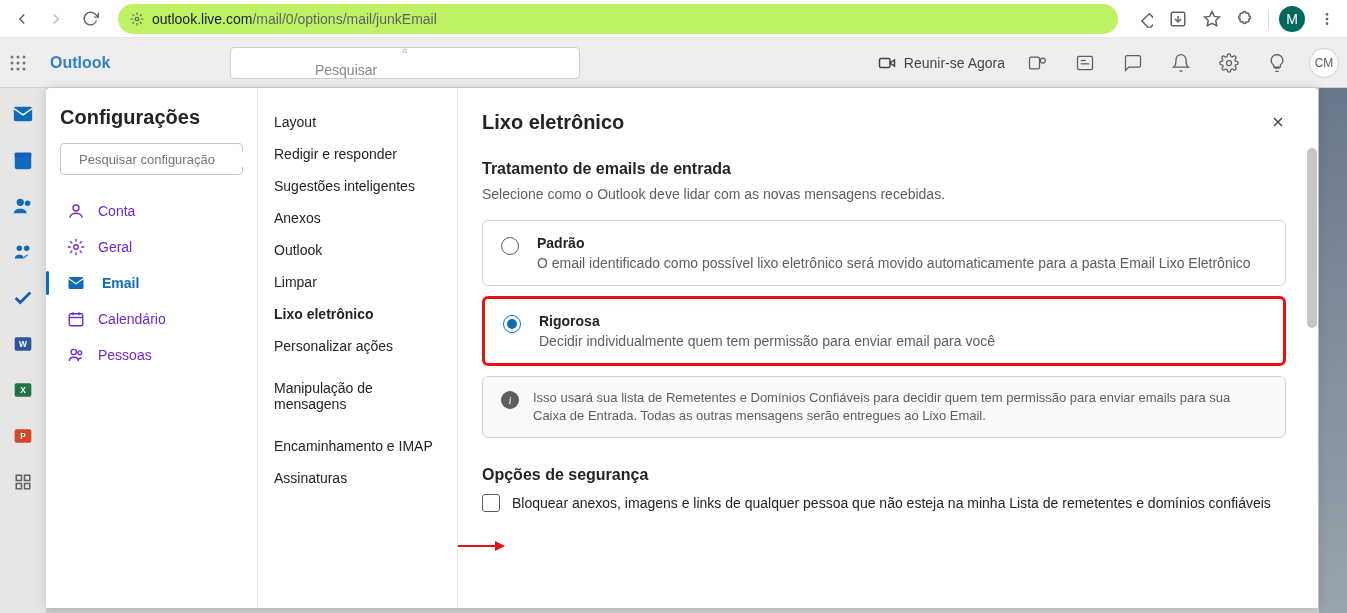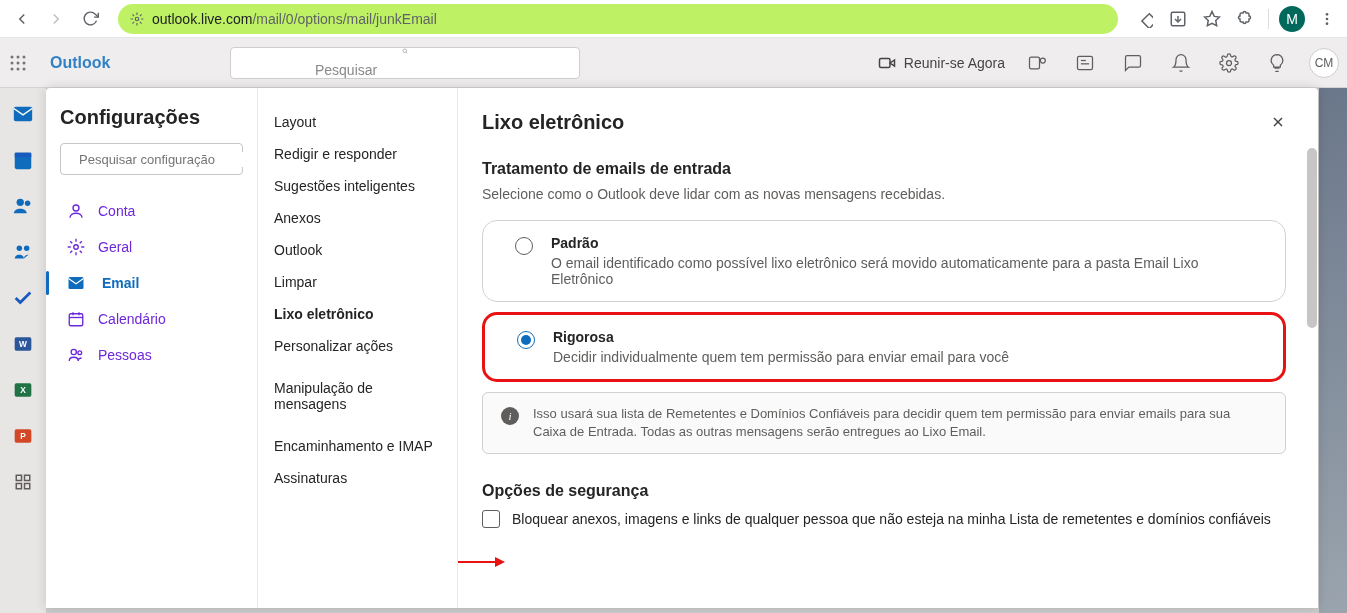--- a/index.html
+++ b/index.html
@@ -54,21 +54,21 @@
   
   .settings-col3 { flex: 1; position: relative; }
   .settings-header { display: flex; align-items: center; justify-content: space-between; padding: 18px 24px 10px 24px; }
   .settings-header h1 { font-size: 20px; font-weight: 700; color: #242424; }
   .close-btn { width: 32px; height: 32px; display: flex; align-items: center; justify-content: center; cursor: pointer; color: #424242; }
   
   .settings-body { padding: 4px 32px 20px 24px; overflow-y: auto; height: 470px; position: relative; }
   .section-title { font-size: 16px; font-weight: 700; color: #242424; margin-top: 8px; margin-bottom: 8px; }
   .section-desc { font-size: 14px; color: #605e5c; margin-bottom: 18px; }
   
-  .radio-card { border: 1px solid #d1d1d1; border-radius: 15px; padding: 14px 32px; margin-bottom: 10px; display: flex; gap: 18px; cursor: pointer; background: #fff; }
+  .radio-card { border: 1px solid #d1d1d1; border-radius: 6px; padding: 14px 18px; margin-bottom: 10px; display: flex; gap: 18px; cursor: pointer; background: #fff; }
   .radio-card.selected-highlight { border: 3px solid #e81212; }
   .radio-circle { width: 18px; height: 18px; border: 1px solid #605e5c; border-radius: 50%; margin-top: 2px; flex-shrink: 0; display: flex; align-items: center; justify-content: center; }
   .radio-circle.checked { border-color: #0f6cbd; }
   .radio-circle.checked::after { content: ''; width: 10px; height: 10px; background: #0f6cbd; border-radius: 50%; }
   .radio-label { font-size: 14px; font-weight: 600; color: #242424; margin-bottom: 4px; }
   .radio-desc { font-size: 14px; color: #605e5c; }
   
   .info-box { border: 1px solid #d1d1d1; border-radius: 6px; padding: 12px 18px; display: flex; gap: 14px; margin-bottom: 28px; background: #fafafa; }
   .info-icon { width: 18px; height: 18px; border-radius: 50%; background: #605e5c; color: #fff; display: flex; align-items: center; justify-content: center; font-size: 11px; font-style: italic; font-family: Georgia, serif; flex-shrink: 0; margin-top: 2px; }
   .info-text { font-size: 13px; color: #605e5c; line-height: 1.4; }

